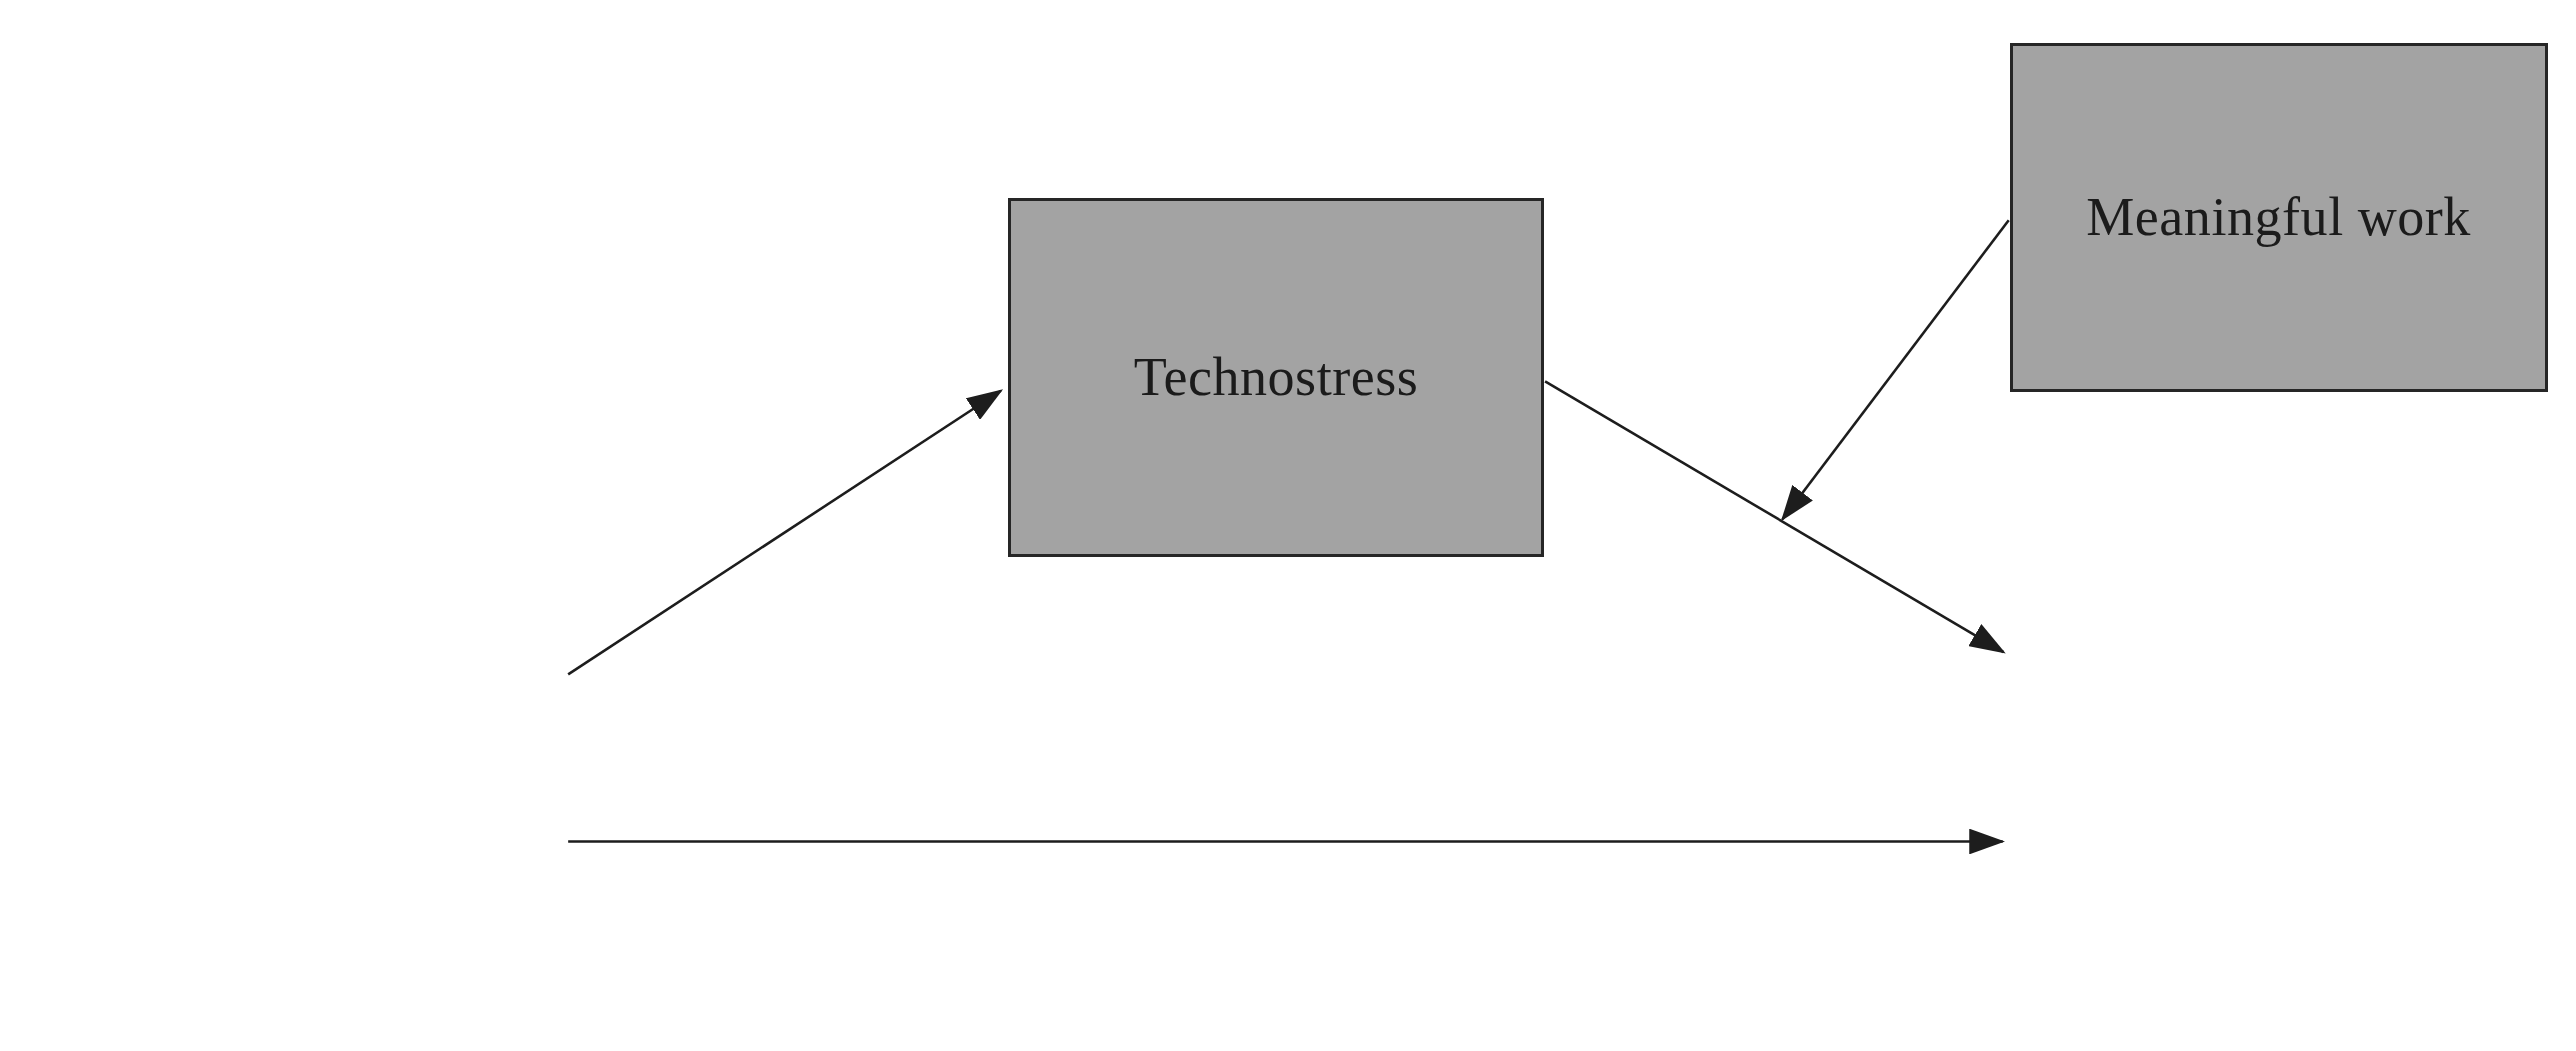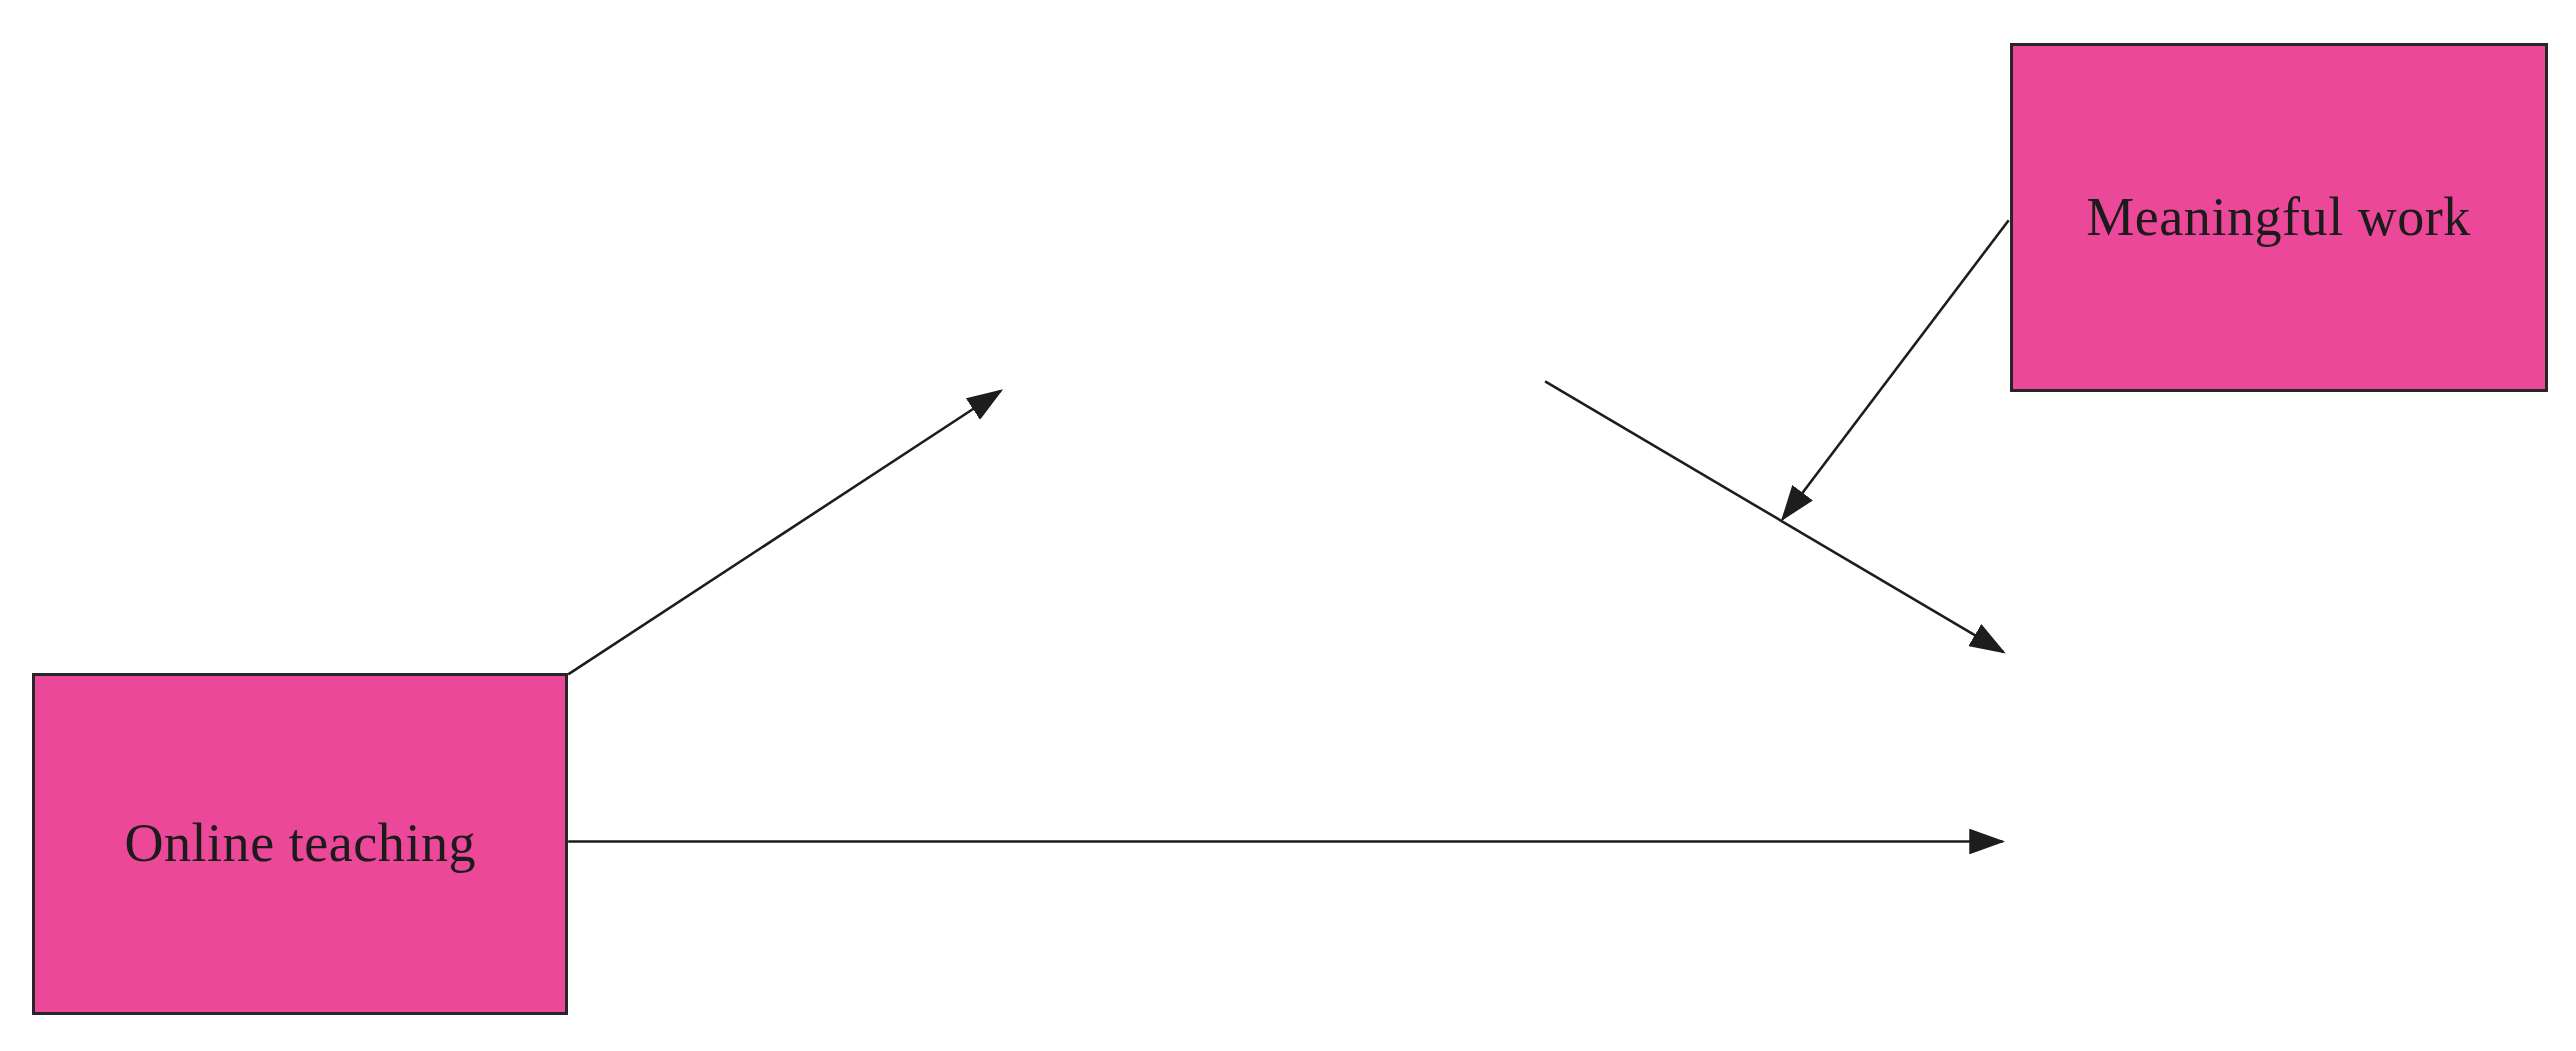--- a/index.html
+++ b/index.html
@@ -18,21 +18,21 @@
   .edges-svg {
     position: absolute;
     inset: 0;
     width: 100%;
     height: 100%;
     display: block;
   }
   .node {
     position: absolute;
     box-sizing: border-box;
-    background: #ec4899;
+    background: #a3a3a3;
     border: 0.135vw solid #262626;
     display: flex;
     align-items: center;
     justify-content: center;
     text-align: center;
     color: #1b1b1b;
     font-size: 2.1vw;
     line-height: 1.28;
     letter-spacing: 0.02vw;
   }
@@ -59,24 +59,24 @@
 
     <line x1="663" y1="787" x2="1168" y2="456" stroke="#1d1d1d" stroke-width="3" marker-end="url(#arrowhead)"></line>
 
     <line x1="1803" y1="445" x2="2338" y2="761" stroke="#1d1d1d" stroke-width="3" marker-end="url(#arrowhead)"></line>
 
     <line x1="663" y1="982" x2="2337" y2="982" stroke="#1d1d1d" stroke-width="3" marker-end="url(#arrowhead)"></line>
 
     <line x1="2344" y1="257" x2="2080" y2="606" stroke="#1d1d1d" stroke-width="3" marker-end="url(#arrowhead)"></line>
   </svg>
 
-  <div class="node node-online">
-    <span class="label">Online teaching</span>
+
+  <div class="node node-techno">
+    <span class="label">Technostress</span>
   </div>
-
 
   <div class="node node-meaningful">
     <span class="label">Meaningful work</span>
   </div>
 
 
 </div>
 
 
 </body></html>

